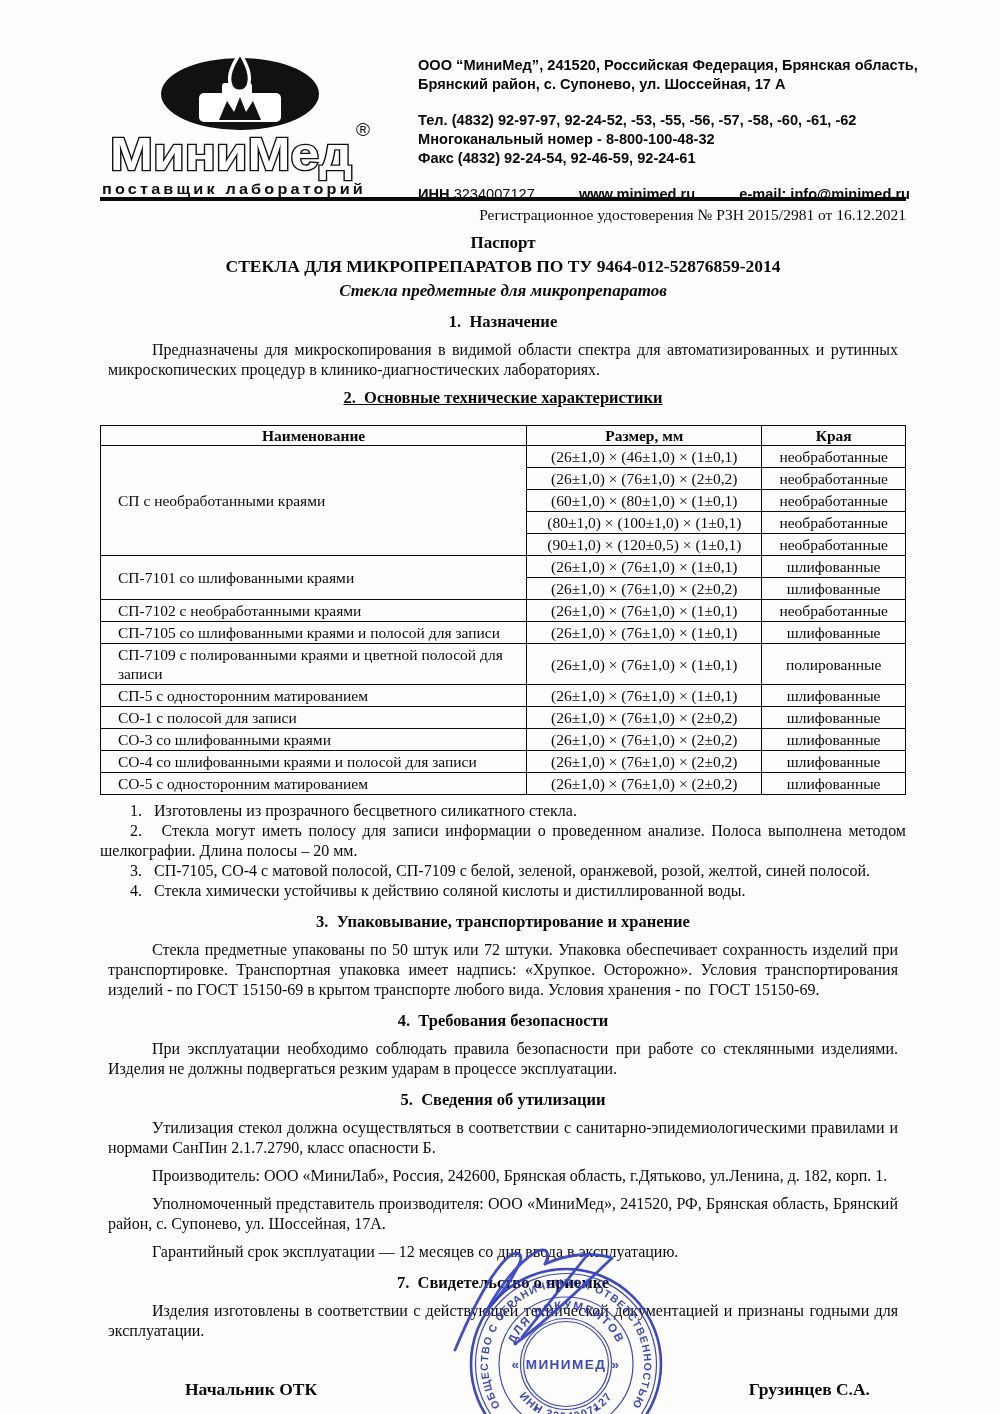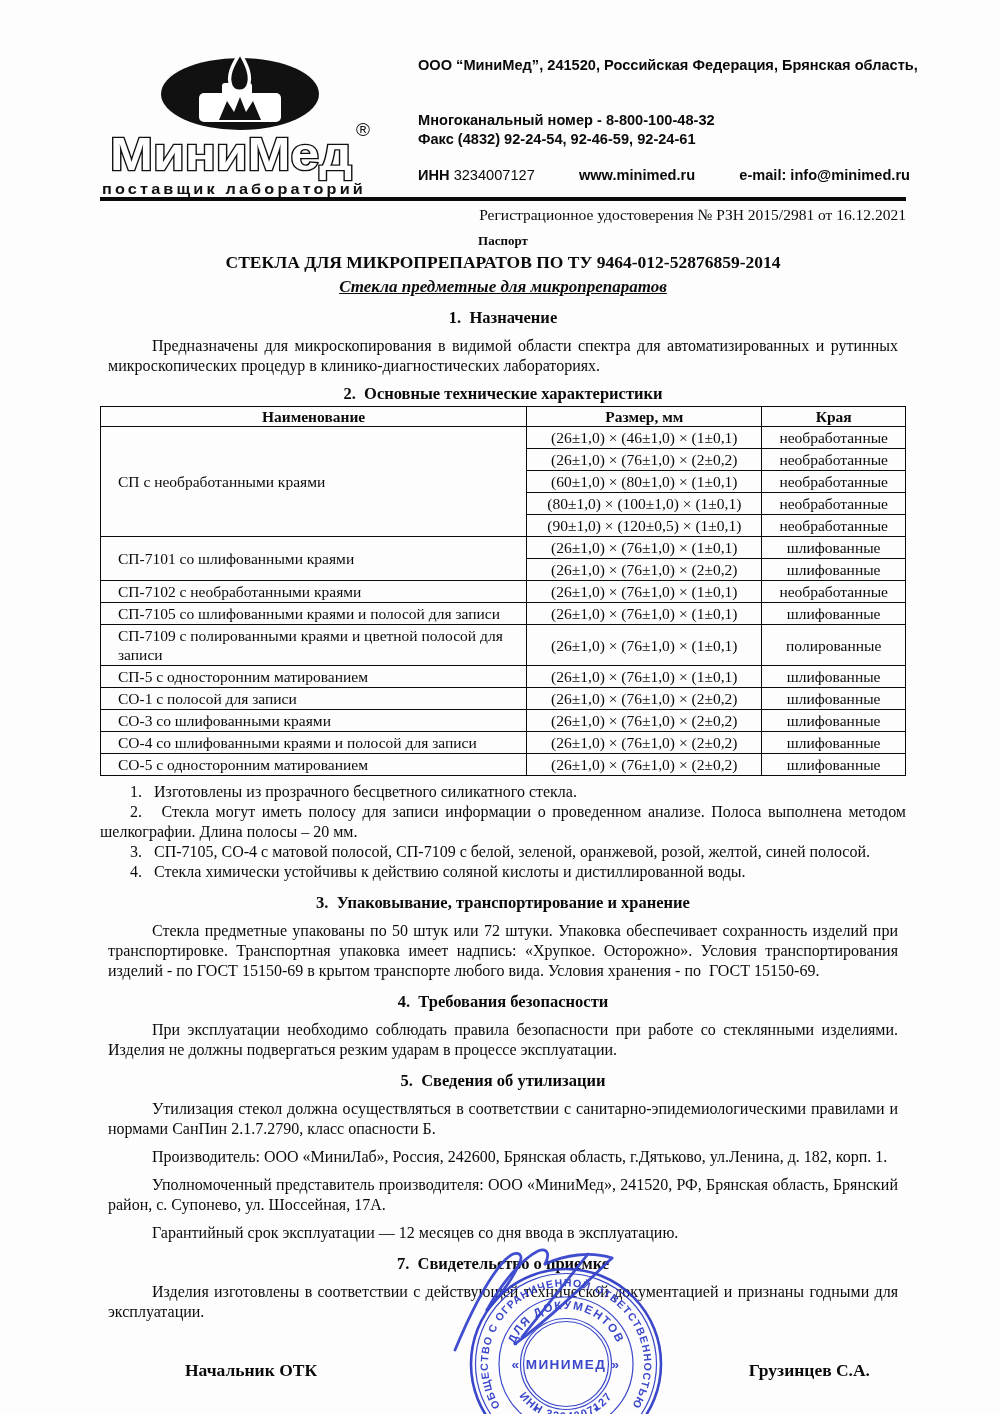--- a/index.html
+++ b/index.html
@@ -13,23 +13,23 @@
             font-family:"Liberation Sans",sans-serif;font-weight:bold;
             font-size:14.6px;line-height:19px;}
   .hdr-block{margin:0 0 17px 0;}
   .inn-row{display:flex;justify-content:space-between;width:492px;margin-top:14px;}
   .inn-row .plain{font-weight:normal;}
   .rule{position:absolute;left:0;top:197px;width:806px;height:4px;background:#0a0a0a;}
 
   
   .doc{position:absolute;left:0;top:204px;width:806px;}
   .reg-line{text-align:right;font-size:15.5px;margin:2px 0 0 0;}
-  .t1{text-align:center;font-weight:bold;font-size:13px;margin-top:9px;}
+  .t1{text-align:center;font-weight:bold;font-size:17px;margin-top:9px;}
   .t2{text-align:center;font-weight:bold;font-size:17.5px;margin-top:3px;}
-  .t3{text-align:center;font-weight:bold;font-style:italic;font-size:17px;margin-top:4px;text-decoration:underline;}
+  .t3{text-align:center;font-weight:bold;font-style:italic;font-size:17px;margin-top:4px;}
   .h3{text-align:center;font-weight:bold;font-size:16.5px;margin:11px 0 4px 0;}
   .body-p{font-size:16px;line-height:20px;text-align:justify;text-indent:44px;margin:8px;}
   .note-p{font-size:16px;line-height:20px;text-align:justify;text-indent:30px;margin:0;}
 
   
   table.spec{width:100%;border-collapse:collapse;margin-top:2px;
              font-size:15.5px;line-height:19px;}
   table.spec th,table.spec td{border:1.4px solid #0a0a0a;padding:1px 17px;}
   table.spec th{font-weight:bold;text-align:center;padding:0 5px;}
   td.name{text-align:left;width:53.5%;padding-left:8px;}
@@ -61,22 +61,22 @@
 
         <text x="10" y="122" textLength="242" lengthAdjust="spacingAndGlyphs" font-family="Liberation Sans, sans-serif" font-weight="bold" font-size="47" fill="#fff" stroke="#111" stroke-width="2.6" paint-order="stroke">МиниМед</text>
         <text x="256" y="88" font-family="Liberation Sans, sans-serif" font-size="19" fill="#111">®</text>
 
         <text x="2" y="146" textLength="264" lengthAdjust="spacingAndGlyphs" font-family="Liberation Sans, sans-serif" font-weight="bold" font-size="15.5" letter-spacing="3" fill="#111">поставщик  лабораторий</text>
       </svg>
     </div>
 
     <div class="hdr-text">
       <p class="hdr-block"><span>ООО “МиниМед”, 241520, Российская Федерация, Брянская область,</span><br>
-        </p>
-      <p class="hdr-block"><br>
+        <span>Брянский район, с. Супонево, ул. Шоссейная, 17 А</span></p>
+      <p class="hdr-block"><span>Тел. (4832) 92-97-97, 92-24-52, -53, -55, -56, -57, -58, -60, -61, -62</span><br>
         <span>Многоканальный номер - 8-800-100-48-32</span><br>
         <span>Факс (4832) 92-24-54, 92-46-59, 92-24-61</span></p>
       <div class="inn-row">
         <span><span>ИНН</span>
           <span class="plain">3234007127</span></span>
         <span>www.minimed.ru</span>
         <span>e-mail: info@minimed.ru</span>
       </div>
     </div>
 
@@ -85,21 +85,21 @@
     <div class="doc">
       <div class="reg-line">Регистрационное удостоверения № РЗН 2015/2981 от 16.12.2021</div>
 
       <div class="t1">Паспорт</div>
       <div class="t2">СТЕКЛА ДЛЯ МИКРОПРЕПАРАТОВ ПО ТУ 9464-012-52876859-2014</div>
       <div class="t3">Стекла предметные для микропрепаратов</div>
 
       <div class="h3">1.&nbsp; Назначение</div>
       <p class="body-p">Предназначены для микроскопирования в видимой области спектра для автоматизированных и рутинных микроскопических процедур в клинико-диагностических лабораториях.</p>
 
-      <div class="h3" style="margin-top:8px;margin-bottom:2px;">2.&nbsp; Основные технические характеристики</div>
+      <div class="h3" style="margin-top:8px;margin-bottom:17px;text-decoration:underline;">2.&nbsp; Основные технические характеристики</div>
 
       <table class="spec">
         <thead>
           <tr>
             <th>Наименование</th>
             <th>Размер, мм</th>
             <th>Края</th>
           </tr>
         </thead>
         <tbody>

